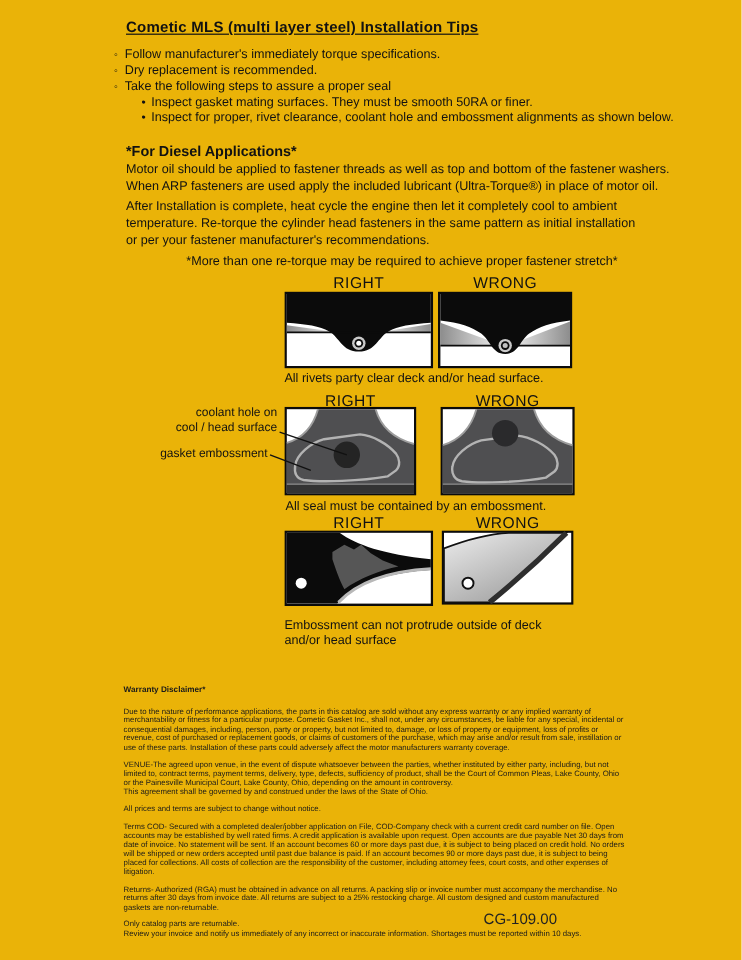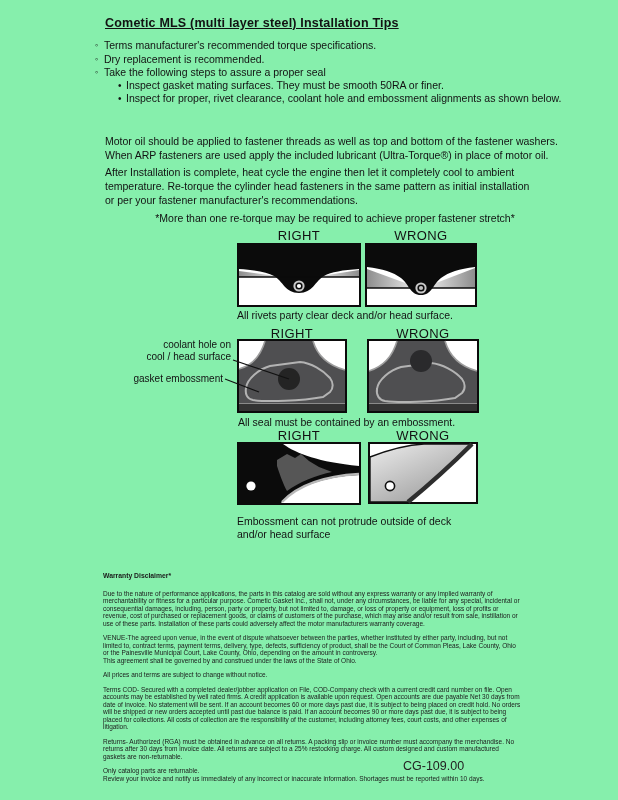--- a/index.html
+++ b/index.html
@@ -1,16 +1,16 @@
 <!DOCTYPE html>
 <html><head>
 <meta charset="utf-8">
 <style>
   html,body{margin:0;padding:0;background:#fff;}
-  .page{position:relative;width:618px;height:800px;background:#86efac;
+  .page{position:relative;width:618px;height:800px;background:#eab308;
         font-family:"Liberation Sans",sans-serif;color:#121212;overflow:hidden;}
   .abs{position:absolute;}
   .title{font-size:12.5px;font-weight:bold;text-decoration:underline;letter-spacing:0.2px;}
   .bullet-line{display:flex;font-size:10.5px;line-height:13.5px;}
   .bullet-marker{width:9px;flex:none;font-size:9px;line-height:13.5px;}
   .sub-bullet-line{display:flex;font-size:10.5px;line-height:13.2px;}
   .sub-bullet-marker{width:8px;flex:none;font-size:10px;line-height:13.2px;}
   .section-heading{font-size:12px;font-weight:bold;}
   .para{font-size:10.5px;line-height:13.8px;white-space:pre-line;}
   .fig-label{font-size:13px;text-align:center;letter-spacing:0.4px;}
@@ -26,21 +26,21 @@
 </head>
 <body>
 
 <div class="page">
 
   <div class="abs title" style="left:105px;top:16px;">Cometic MLS (multi layer steel) Installation Tips</div>
 
   <div class="abs" style="left:95px;top:39px;width:470px;">
     <div class="bullet-line">
       <span class="bullet-marker">◦</span>
-      <span>Terms manufacturer's recommended torque specifications.</span>
+      <span>Follow manufacturer's immediately torque specifications.</span>
     </div>
     <div class="bullet-line">
       <span class="bullet-marker">◦</span>
       <span>Dry replacement is recommended.</span>
     </div>
     <div class="bullet-line">
       <span class="bullet-marker">◦</span>
       <span>Take the following steps to assure a proper seal</span>
     </div>
   </div>
@@ -48,20 +48,21 @@
     <div class="sub-bullet-line">
       <span class="sub-bullet-marker">•</span>
       <span>Inspect gasket mating surfaces.  They must be smooth 50RA or finer.</span>
     </div>
     <div class="sub-bullet-line">
       <span class="sub-bullet-marker">•</span>
       <span>Inspect for proper, rivet clearance, coolant hole and embossment alignments as shown below.</span>
     </div>
   </div>
 
+  <div class="abs section-heading" style="left:105px;top:119px;">*For Diesel Applications*</div>
   <div class="abs para" style="left:105px;top:166px;width:490px;">After Installation is complete, heat cycle the engine then let it completely cool to ambient
 temperature. Re-torque the cylinder head fasteners in the same pattern as initial installation
 or per your fastener manufacturer's recommendations.</div>
   <div class="abs para" style="left:105px;top:135px;width:490px;">Motor oil should be applied to fastener threads as well as top and bottom of the fastener washers.
 When ARP fasteners are used apply the included lubricant (Ultra-Torque®) in place of motor oil.</div>
   <div class="abs para" style="left:90px;top:212px;width:490px;text-align:center;">*More than one re-torque may be required to achieve proper fastener stretch*</div>
 
   <div class="abs fig-label" style="left:237px;top:228px;width:124px;">RIGHT</div>
   <div class="abs fig-label" style="left:365px;top:228px;width:112px;">WRONG</div>
 

